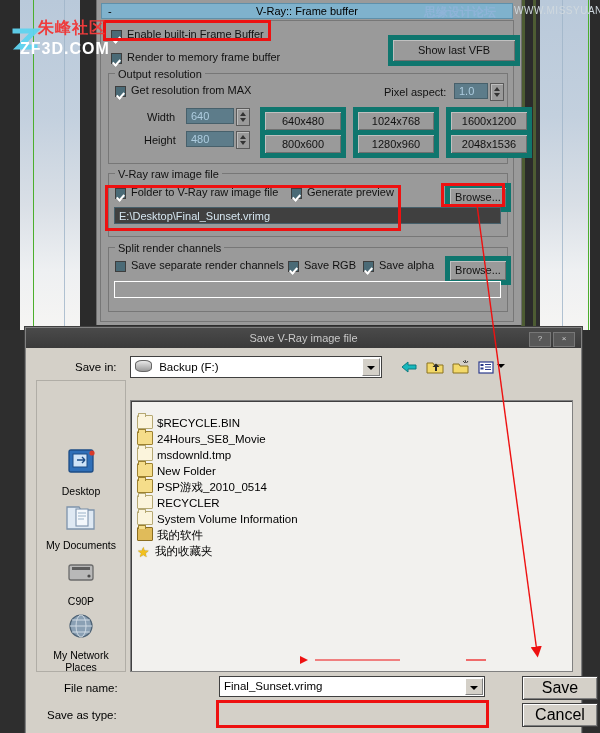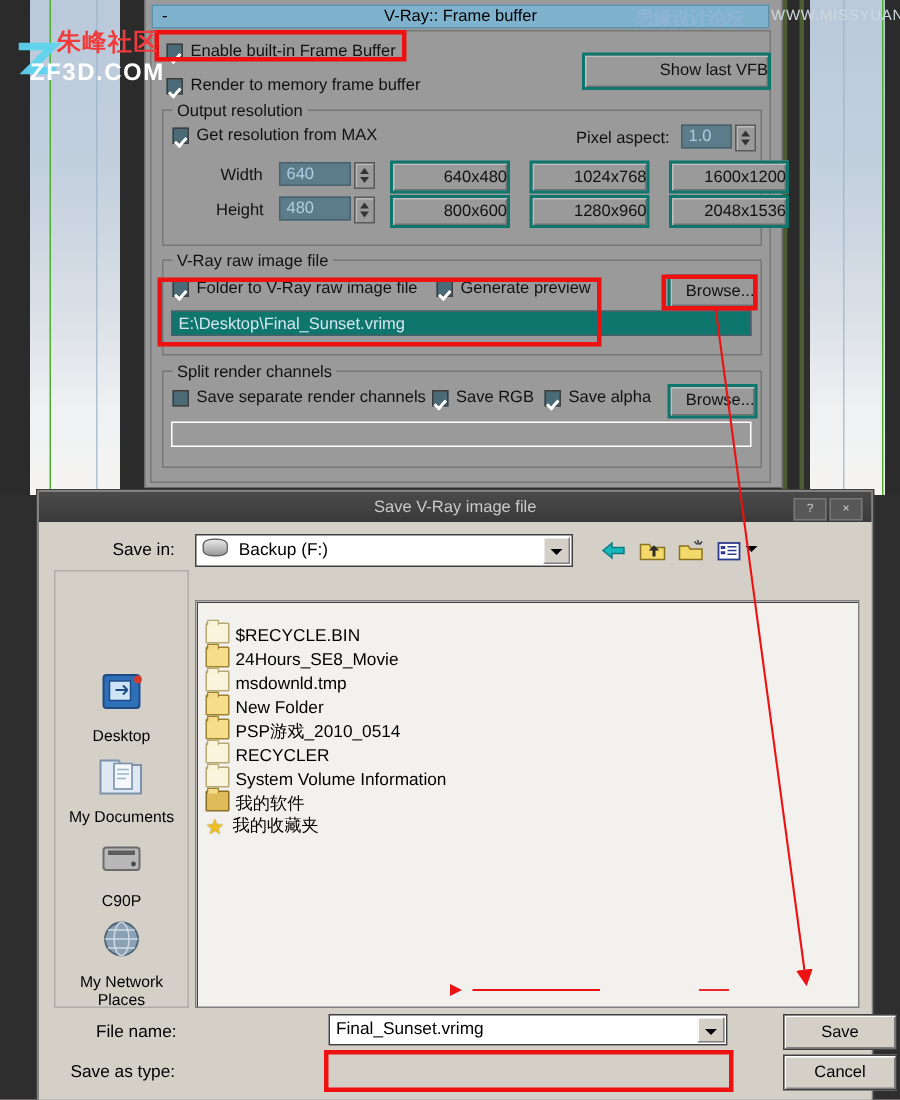--- a/index.html
+++ b/index.html
@@ -40,35 +40,35 @@
 
   
   .cb{display:inline-block;width:11px;height:11px;background:#4a6a76;
       border:1px solid #3e3e3e;box-sizing:border-box;position:relative;vertical-align:middle;}
   .cb.on:after{content:"";position:absolute;left:2px;top:4px;width:3px;height:6px;
       border:solid #ffffff;border-width:0 2px 2px 0;transform:rotate(42deg);}
   .cb-row{position:absolute;white-space:nowrap;font-size:11px;color:#111;}
   .cb-row span.lab{vertical-align:middle;margin-left:5px;}
 
   
-  .mbtn{position:absolute;background:#9a9a9a;border:2px solid #0f766e;
+  .mbtn{position:absolute;background:#9a9a9a;border:5px solid #0f766e;
      box-shadow:inset 1px 1px 0 #c0c0c0, inset -1px -1px 0 #707070;
-     text-align:right;color:#111;font-size:11px;cursor:default;}
+     text-align:center;color:#111;font-size:11px;cursor:default;}
 
   
   .fld{position:absolute;background:#5d7c8a;border:1px solid #47606b;
      color:#aecde0;font-size:11px;padding-left:4px;line-height:15px;box-sizing:border-box;}
   .spin{position:absolute;width:12px;background:#9a9a9a;border:1px solid #5a5a5a;
      box-shadow:inset 1px 1px 0 #bdbdbd;}
   .spin .up,.spin .dn{position:absolute;left:3px;width:0;height:0;
      border-left:3px solid transparent;border-right:3px solid transparent;}
   .spin .up{top:3px;border-bottom:4px solid #333;}
   .spin .dn{bottom:3px;border-top:4px solid #333;}
 
-  .txtfld{position:absolute;background:#0f766e;border:1px solid #47606b;
+  .txtfld{position:absolute;background:#404040;border:1px solid #47606b;
      color:#d5e6f0;font-size:11px;line-height:16px;padding-left:4px;box-sizing:border-box;}
   .emptyfld{position:absolute;background:#9a9a9a;border:1px solid #ffffff;box-sizing:border-box;}
   .lab{position:absolute;font-size:11px;color:#111;white-space:nowrap;}
 
   
   .redbox{position:absolute;border:3px solid #ee1111;box-sizing:border-box;pointer-events:none;}
 
   
   #save-dlg{left:25px;top:327px;width:555px;height:406px;background:#d4d0c8;
      border:1px solid #808080;box-shadow:0 0 0 1px #404040;}
@@ -98,21 +98,21 @@
   .fold{background:#f5dd8a;border:1px solid #9c8130;border-radius:1px;}
   .fold:before{content:"";position:absolute;left:0;top:-3px;width:6px;height:3px;
      background:#f5dd8a;border:1px solid #9c8130;border-bottom:0;border-radius:1px 1px 0 0;}
   .fold.pale{background:#fbf4dc;border-color:#b5a873;}
   .fold.pale:before{background:#fbf4dc;border-color:#b5a873;}
   .star{color:#f2c01e;font-size:14px;line-height:12px;text-shadow:0 0 1px #8a6d00;}
 
   .dlab{position:absolute;font-size:11.5px;color:#000;}
   .dbtn{position:absolute;background:#d4d0c8;border:1px solid #404040;
      box-shadow:inset 1px 1px 0 #ffffff, inset -1px -1px 0 #808080;
-     font-size:11px;text-align:center;color:#000;}
+     font-size:16px;text-align:center;color:#000;}
   .tealcombo{position:absolute;background:#47697a;border:1px solid #404040;
      color:#e6eef3;font-size:11.5px;line-height:18px;padding-left:4px;box-sizing:border-box;}
   .tealcombo .arrow{position:absolute;right:1px;top:1px;bottom:1px;width:16px;
      background:#d4d0c8;border:1px solid #fff;border-right-color:#808080;border-bottom-color:#808080;}
   .tealcombo .arrow:after{content:"";position:absolute;left:4px;top:7px;width:0;height:0;
      border-left:4px solid transparent;border-right:4px solid transparent;border-top:4px solid #000;}
 
   
   .tbico{position:absolute;top:0;width:20px;height:18px;}
 

